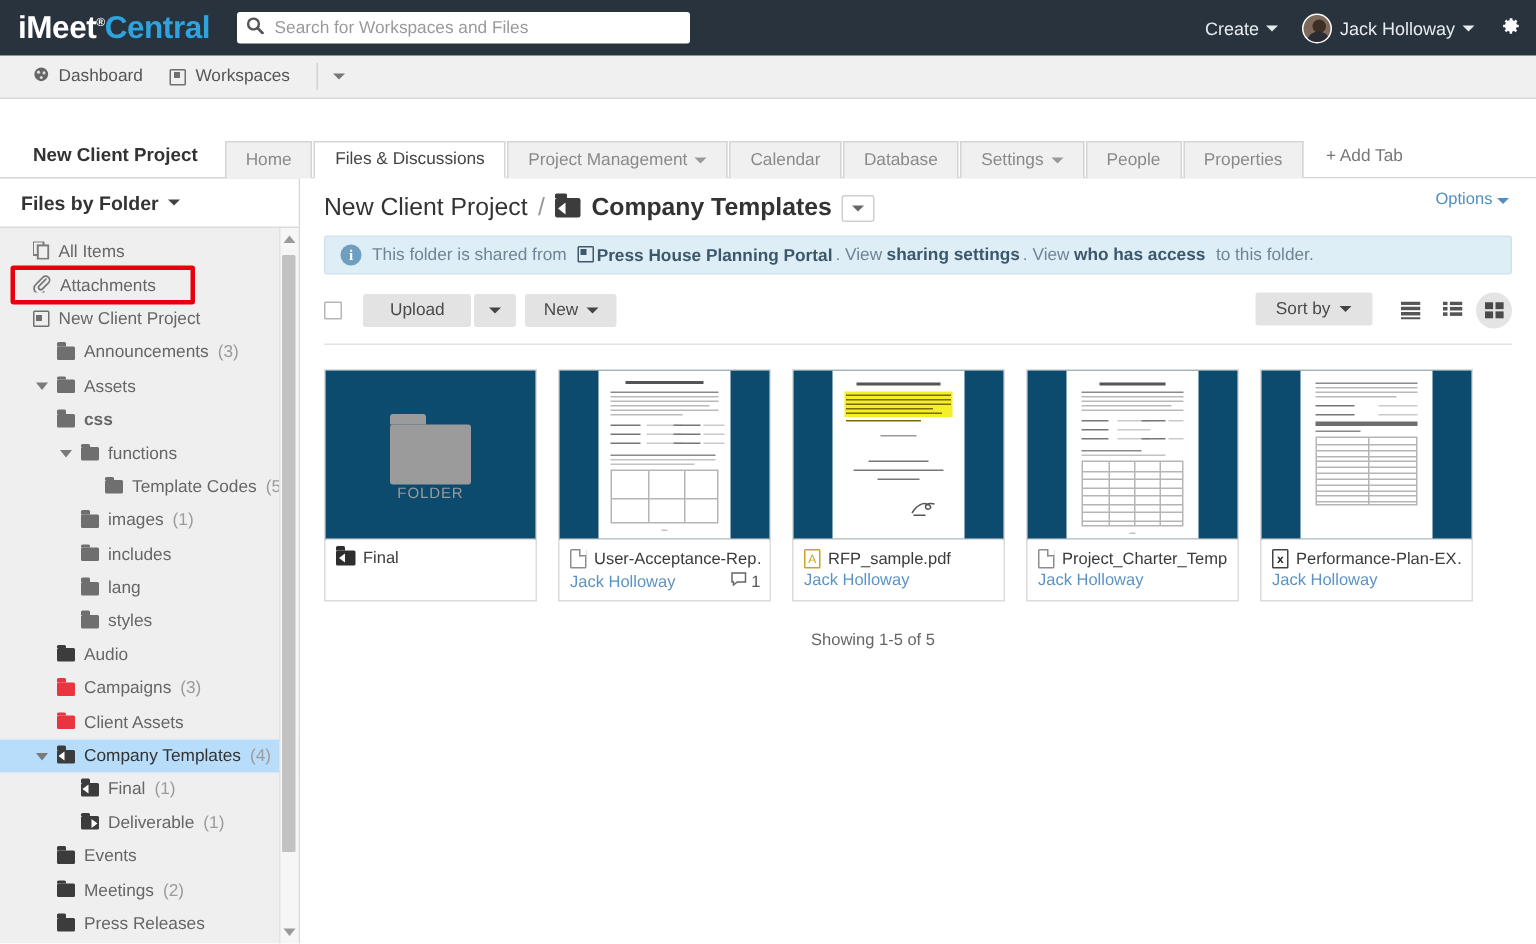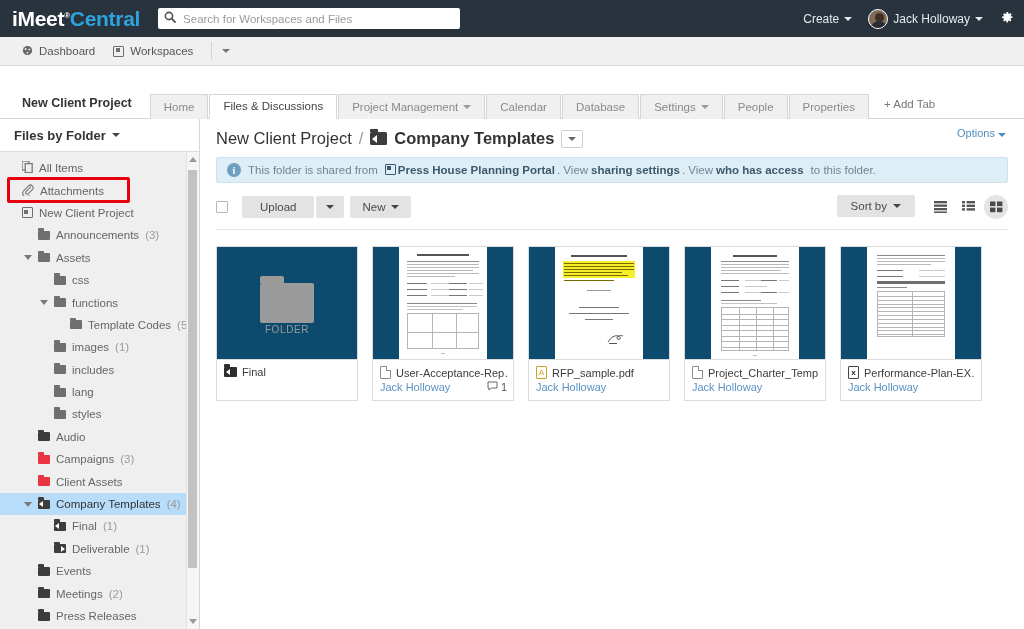--- a/index.html
+++ b/index.html
@@ -313,21 +313,21 @@
             <span class="twisty-space"></span>
             <span class="ic fo"></span>
             <span>Announcements</span>
             <span class="sb-count">(3)</span>
           </div>
           <div class="sb-item" style="padding-left: 24px;">
             <i class="twisty"></i>
             <span class="ic fo"></span>
             <span>Assets</span>
           </div>
-          <div class="sb-item" style="padding-left: 40px;">
+          <div class="sb-item" style="padding-left: 24px; font-weight: bold;">
             <span class="twisty-space"></span>
             <span class="ic fo"></span>
             <span>css</span>
           </div>
           <div class="sb-item" style="padding-left: 40px;">
             <i class="twisty"></i>
             <span class="ic fo"></span>
             <span>functions</span>
           </div>
           <div class="sb-item" style="padding-left: 56px;">
@@ -666,14 +666,15 @@
               <span class="xls-ic">x</span>
               <span class="fname">Performance-Plan-EX…</span>
             </div>
             <div class="mrow2">
               <span class="owner">Jack Holloway</span>
             </div>
           </div>
         </div>
       </div>
 
+    <div class="showing">Showing 1-5 of 5</div>
   </div>
 </div>
 
 </body></html>

